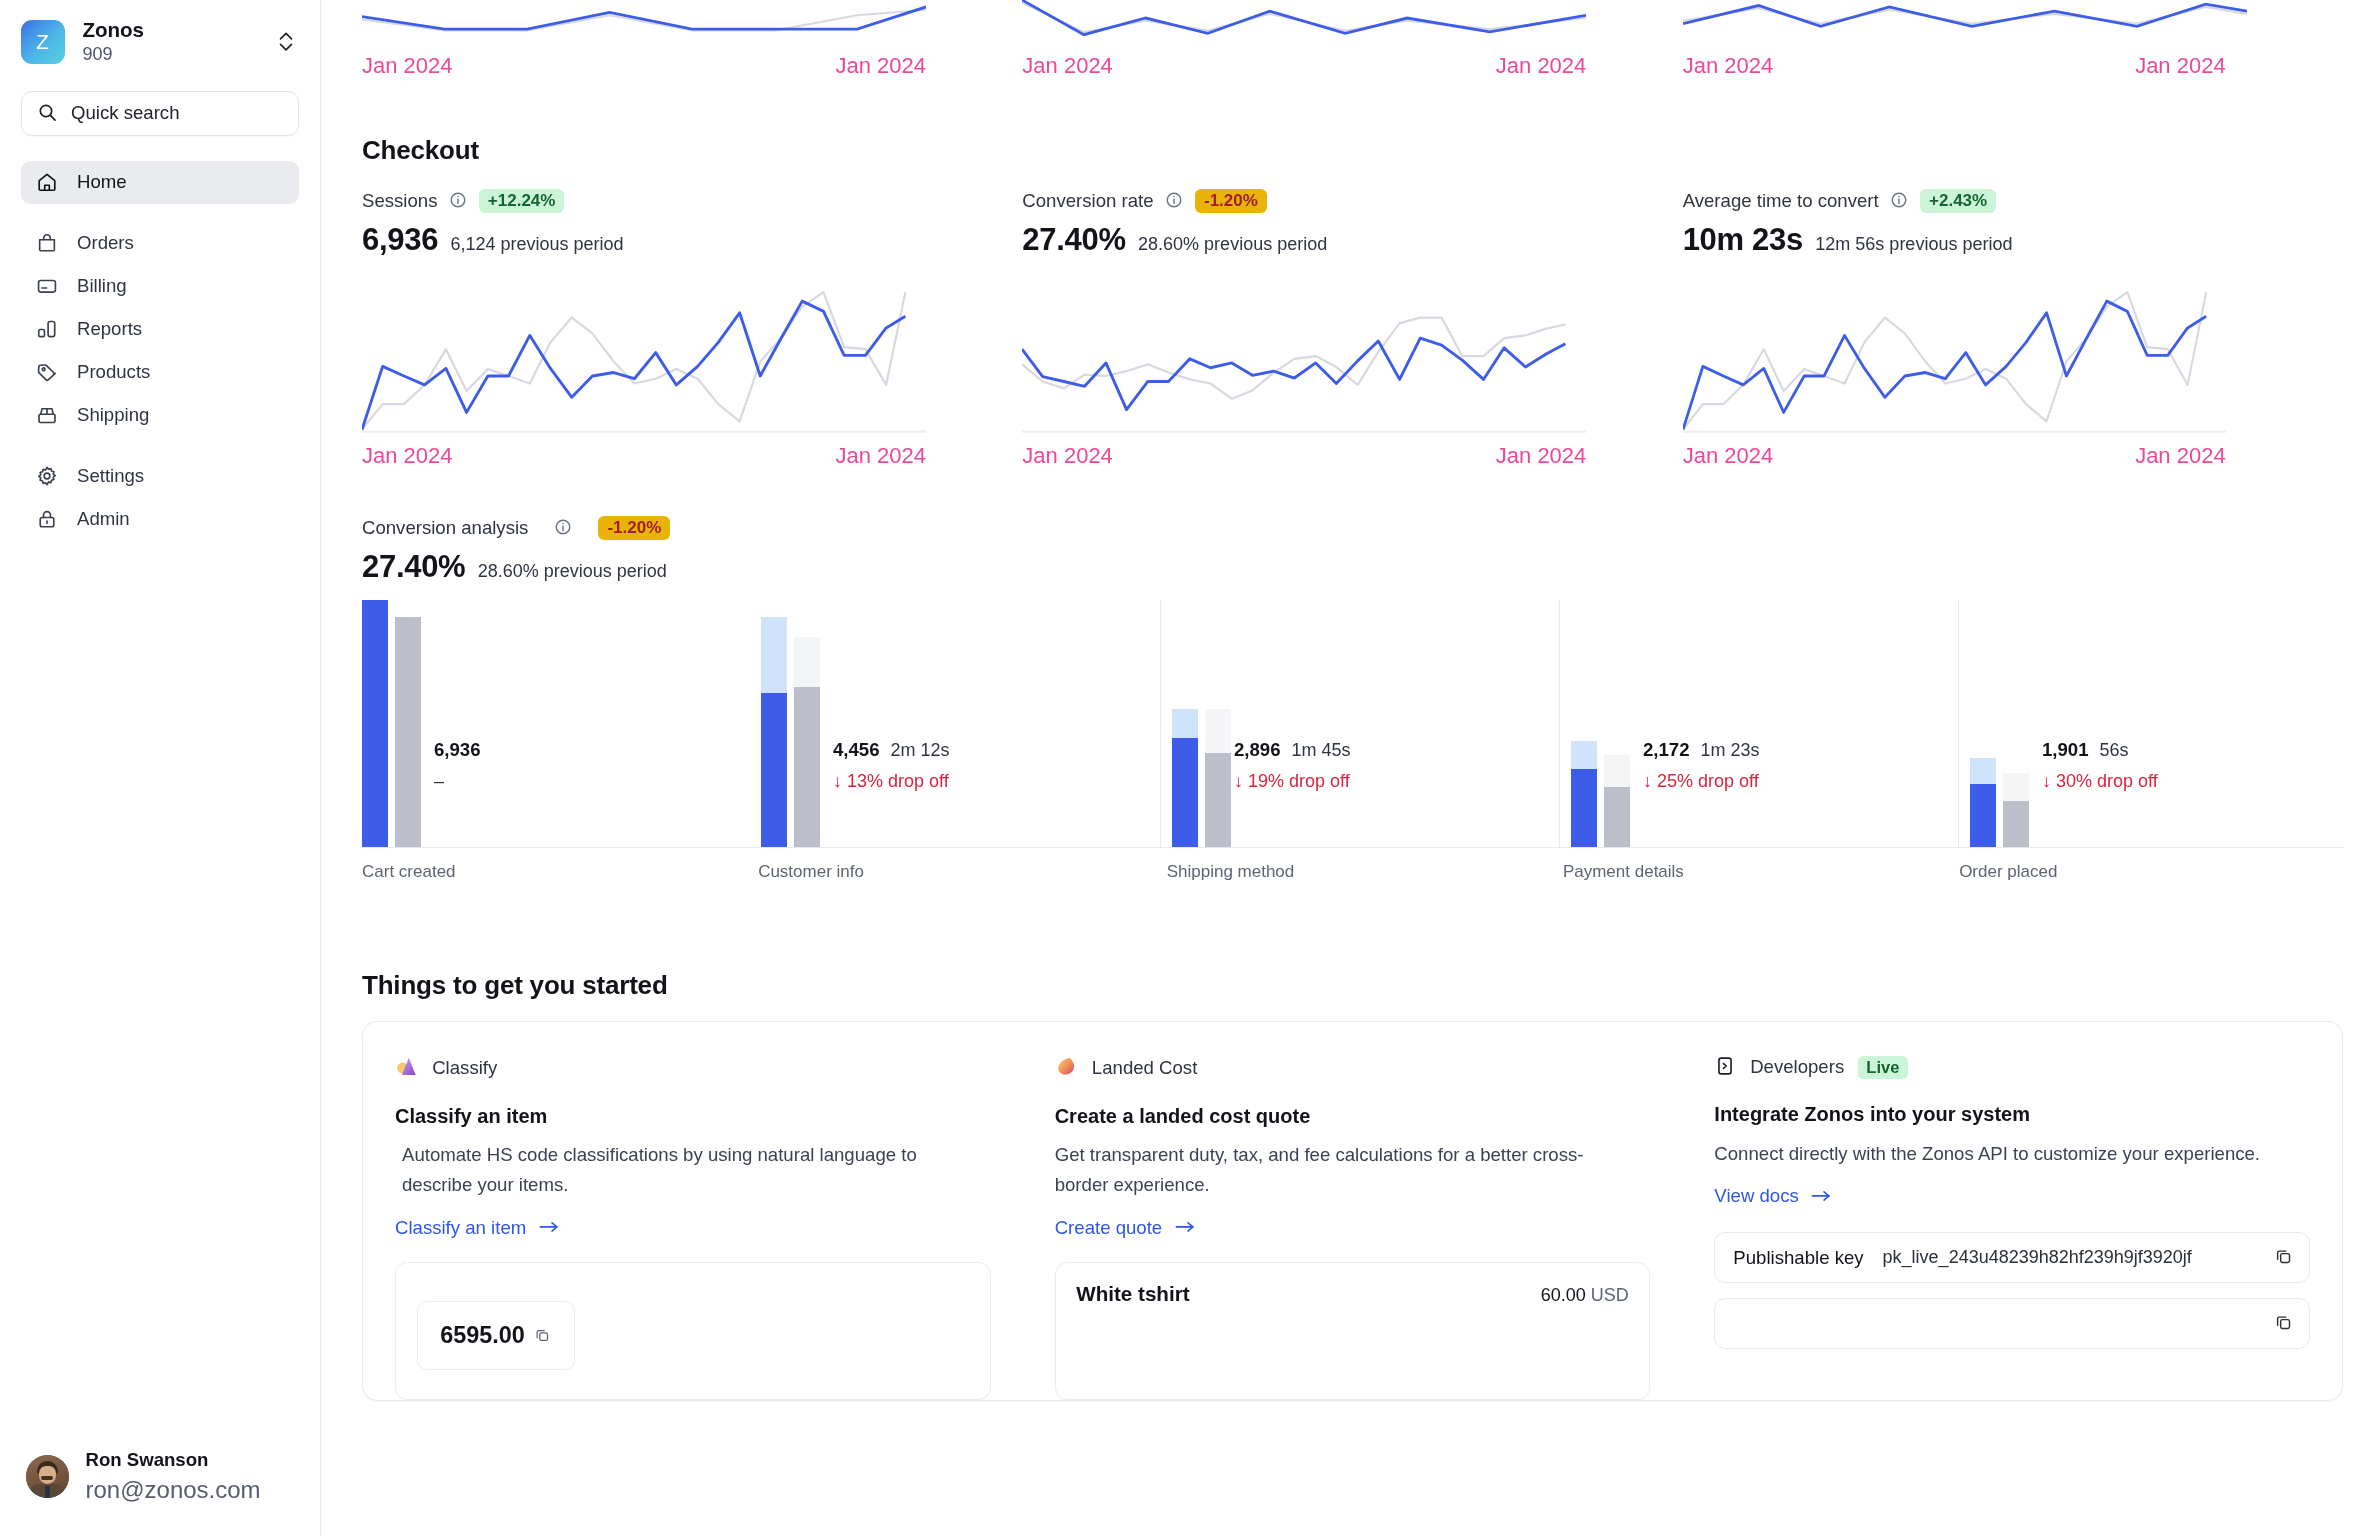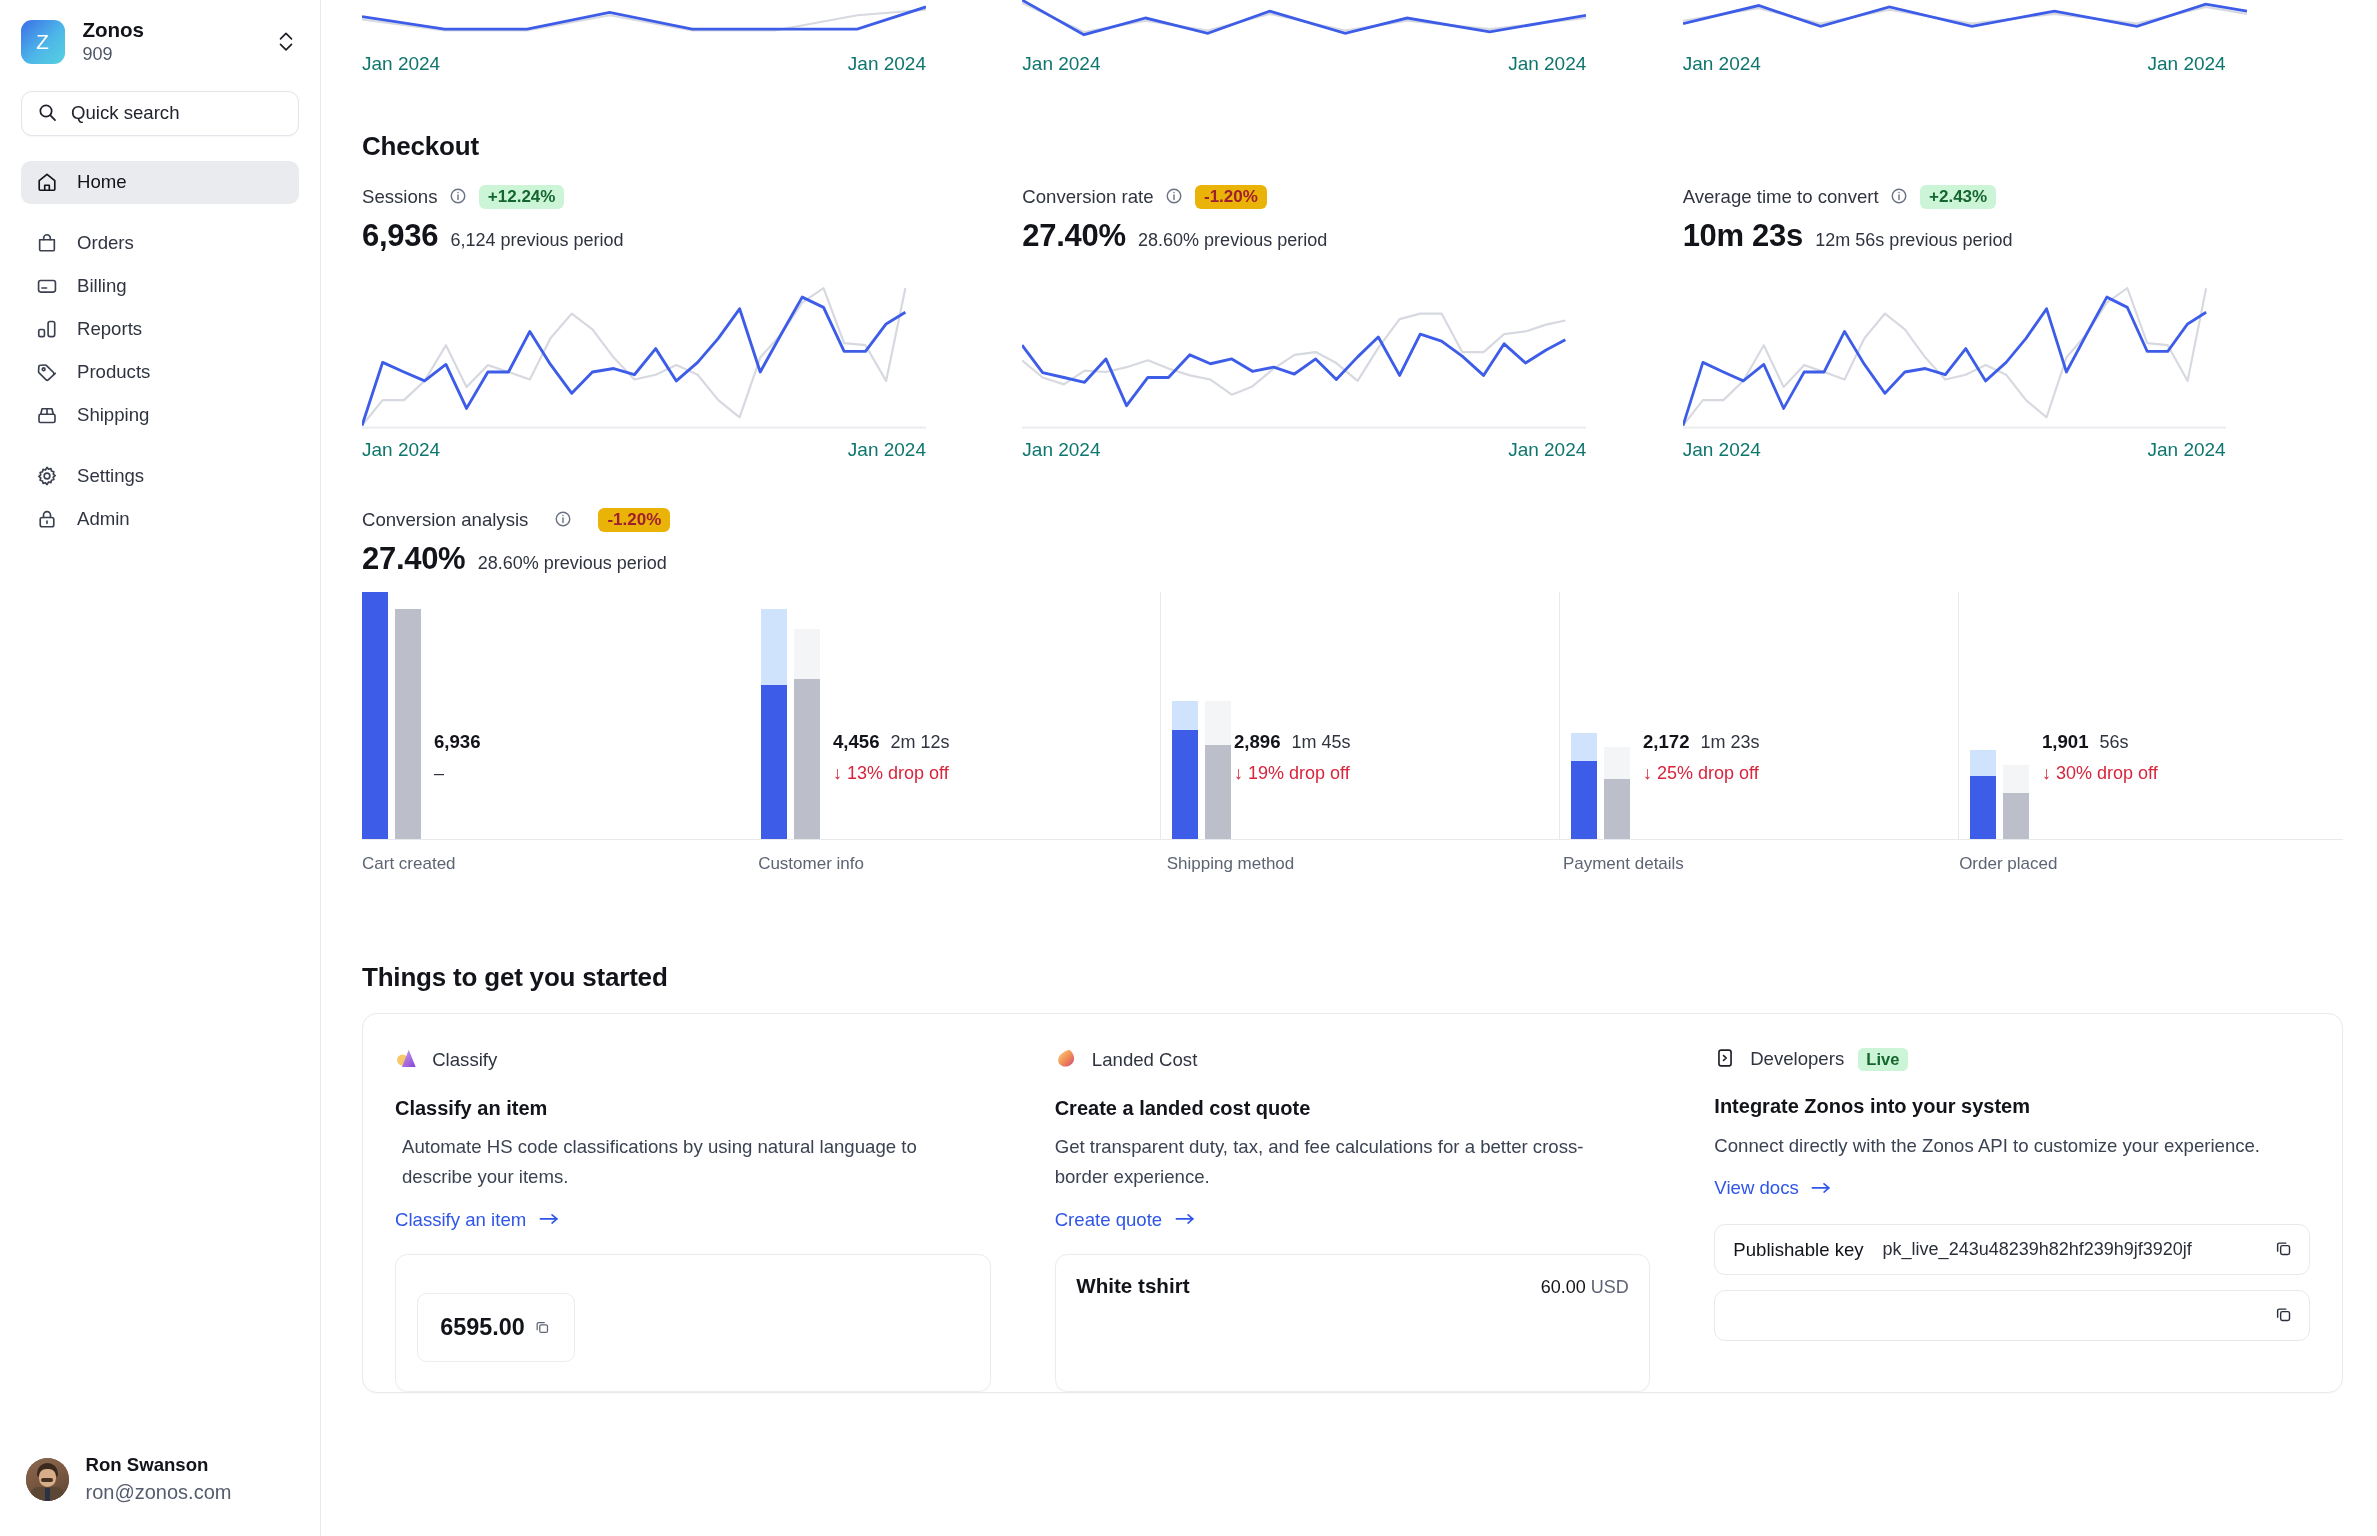--- a/index.html
+++ b/index.html
@@ -75,36 +75,36 @@
   .avatar .a-face { position:absolute; left:13px; top:11px; width:16.5px; height:18px;
     background:#d8ad89; border-radius: 7.6px 7.6px 9px 9px; }
   .avatar .a-mous { position:absolute; left:15px; top:20.6px; width:12.4px; height:4.1px;
     background:#46301f; border-radius: 2.8px; }
   .avatar .a-suit { position:absolute; left:4.1px; bottom:0; width:34px; height:13.8px;
     background:#5c4634; border-radius: 8.3px 8.3px 0 0; }
   .avatar .a-tie { position:absolute; left:18.6px; bottom:0; width:5.5px; height:12.4px;
     background:#2b3245; }
   .user-text { line-height: 1.3; }
   .user-name { font-size: 18.6px; font-weight: 700; color: #12141a; }
-  .user-mail { font-size: 20px; color: #555c6d; margin-top: 1.4px; }
+  .user-mail { font-size: 24px; color: #555c6d; margin-top: 1.4px; }
 
   
   .main {
     flex: 1 1 auto; height: 1537px; position: relative; overflow: hidden;
     background: #fff;
   }
   .pad { padding-left: 41px; padding-right: 34px; }
 
   
   .top-row { display: flex; gap: 0; padding-top: 0; }
   .top-cell { width: 688px; }
   .top-cell.w2 { width: 688px; }
   .spark-top { height: 43px; position: relative; overflow: hidden; }
   .axis-row { display: flex; justify-content: space-between; padding-top: 9.6px; }
-  .axis-lbl { font-size: 19px; color: #0f766e; }
+  .axis-lbl { font-size: 22px; color: #ec4899; }
 
   
   .sec-title { font-size: 26px; font-weight: 700; color: #12141a; letter-spacing:-0.2px; }
   .metrics { display: flex; }
   .metric { width: 688px; }
   .m-head { display: flex; align-items: center; gap: 11.7px; }
   .m-label { font-size: 18.6px; color: #2f3440; }
   .badge {
     font-size: 17px; font-weight: 700; border-radius: 6.2px;
     padding: 3.4px 9px 4.1px 9px; line-height: 1;

